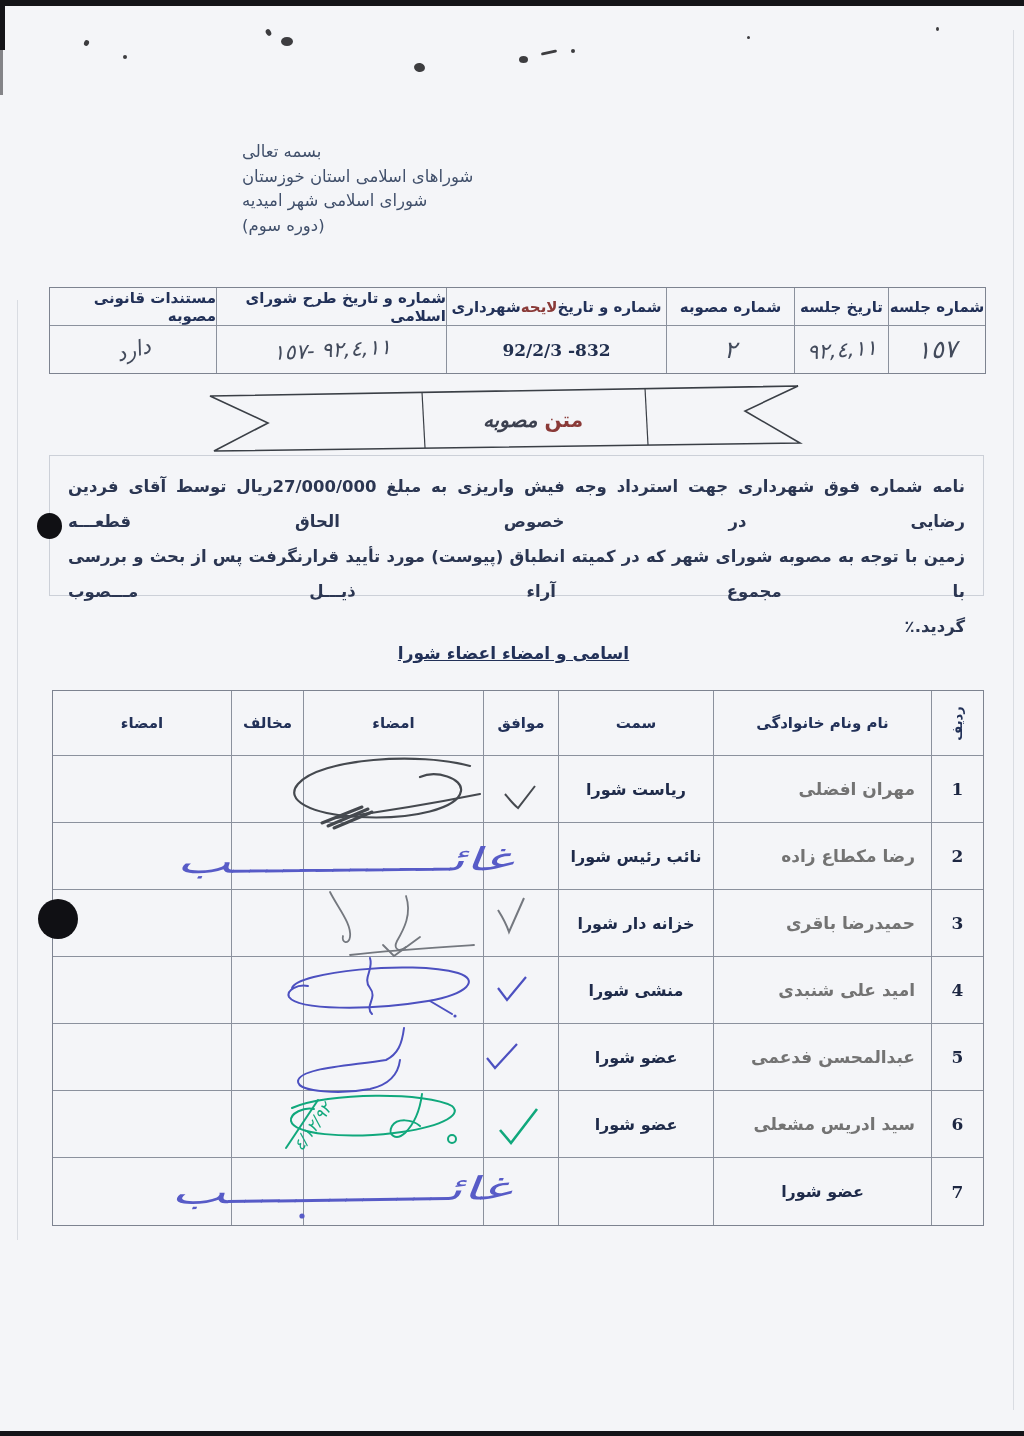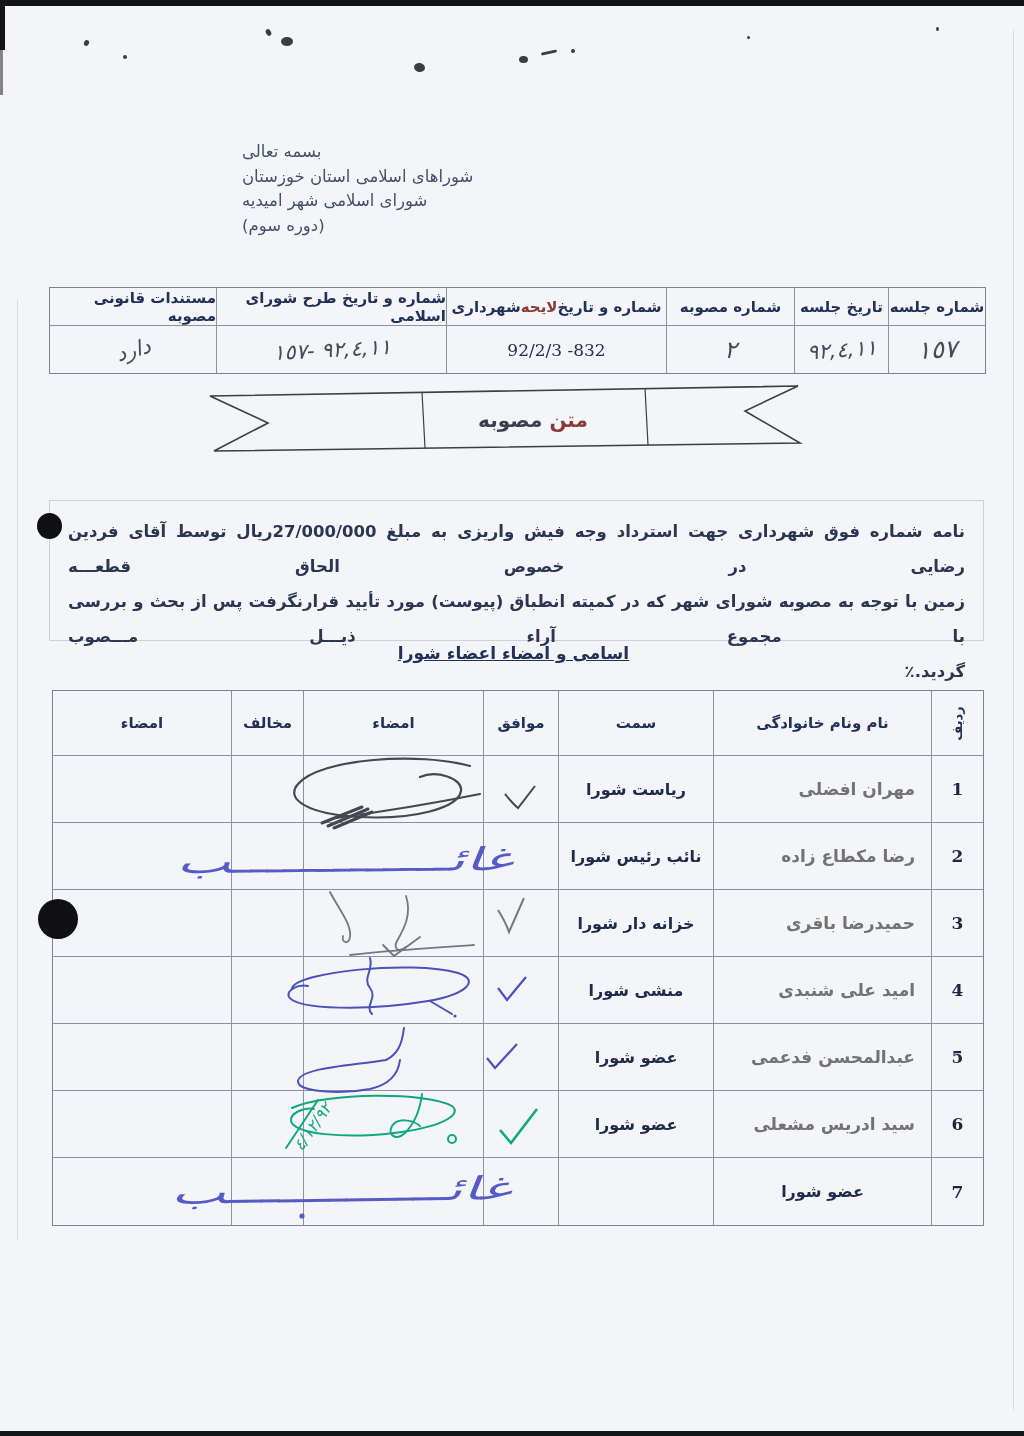--- a/index.html
+++ b/index.html
@@ -24,34 +24,34 @@
   .igrid>div{border-inline-end:1px solid #8b919d;border-bottom:1px solid #8b919d;
     display:flex;align-items:center;justify-content:center;}
   .igrid>div:nth-child(6n){border-inline-end:none;}
   .igrid>div:nth-child(n+7){border-bottom:none;}
   .ihead{font-weight:bold;font-size:15px;color:#223158;}
   .ihead .red{color:#8a3a38;}
   .hand{font-family:"DejaVu Sans",sans-serif;font-style:italic;color:#434b5c;}
   .v-session{font-size:25px;letter-spacing:5px;transform:rotate(-3deg);}
   .v-date{font-size:21px;transform:rotate(-4deg);}
   .v-res{font-size:24px;}
-  .v-bill{font-family:"DejaVu Serif",serif;font-weight:normal;font-size:17px;color:#22304f;direction:ltr;}
+  .v-bill{font-family:"DejaVu Serif",serif;font-weight:bold;font-size:17px;color:#22304f;direction:ltr;}
   .v-plan{font-size:21px;direction:ltr;transform:rotate(-3deg);}
   .v-doc{font-size:21px;transform:rotate(-16deg);}
   
   .ribbon-svg{position:absolute;left:200px;top:380px;z-index:2;}
   .ribbon-text{position:absolute;left:418px;top:399px;width:230px;height:42px;z-index:3;
     display:flex;align-items:center;justify-content:center;gap:7px;direction:rtl;
     font-weight:bold;font-size:20px;}
   .ribbon-text .w1{color:#8a3a38;}
-  .ribbon-text .w2{color:#3c4150;}
+  .ribbon-text .w2{color:#3c4150;font-style:italic;}
   
   .res-box{position:absolute;left:49px;top:455px;width:935px;height:141px;
     border:1px solid #ccd0d8;box-sizing:border-box;direction:rtl;
-    padding:13px 18px 0 18px;z-index:2;margin-top:45px;}
+    padding:13px 18px 0 18px;z-index:2;}
   .res-line{font-weight:bold;font-size:16.5px;color:#2b3652;line-height:35px;
     text-align:justify;text-align-last:justify;}
   .res-line.last{text-align:right;text-align-last:right;}
   
   .sec-title{position:absolute;left:42px;top:643px;width:943px;text-align:center;
     font-weight:bold;font-size:17px;color:#223158;z-index:2;text-decoration:underline;}
   .mgrid{position:absolute;left:52px;top:690px;width:930px;direction:rtl;
     display:grid;grid-template-columns:52px 218px 155px 75px 180px 72px 178px;
     grid-template-rows:65px repeat(7,67px);
     border:1.4px solid #7d8390;z-index:2;}

